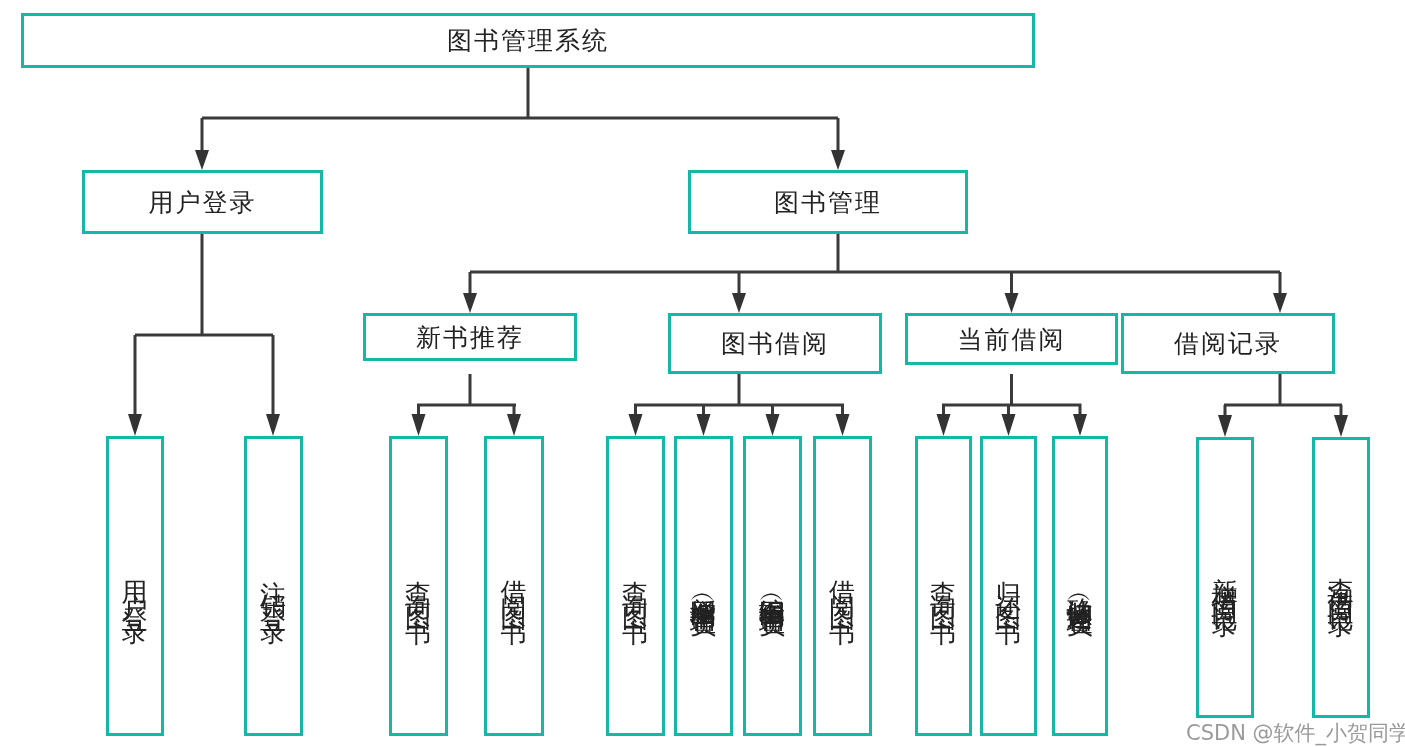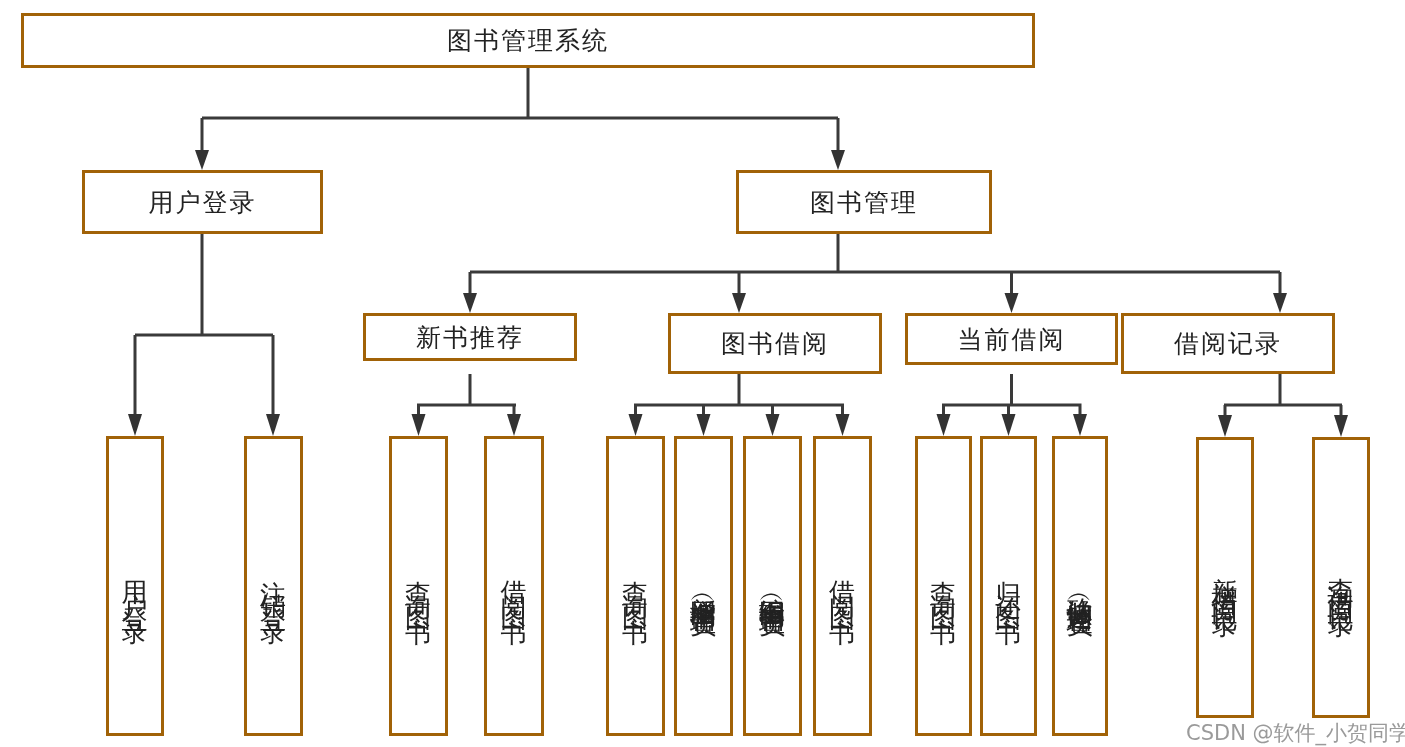--- a/index.html
+++ b/index.html
@@ -7,21 +7,21 @@
     position: relative;
     width: 1405px;
     height: 747px;
     background: #ffffff;
     font-family: "DejaVu Sans", "Liberation Sans", sans-serif;
     overflow: hidden;
   }
   .box {
     position: absolute;
     box-sizing: border-box;
-    border: 3px solid #a16207;
+    border: 3px solid #14b8a6;
     background: #ffffff;
     display: flex;
     align-items: center;
     justify-content: center;
     color: #222222;
   }
   .box.h span {
     font-size: 25px;
     letter-spacing: 2px;
     white-space: nowrap;
@@ -102,21 +102,21 @@
     </g>
   </svg>
 
   <div class="box h" style="left:21px; top:13px; width:1014px; height:55px;">
     <span>图书管理系统</span>
   </div>
 
   <div class="box h" style="left:82px; top:170px; width:241px; height:64px;">
     <span>用户登录</span>
   </div>
-  <div class="box h" style="left:736px; top:170px; width:256px; height:64px;">
+  <div class="box h" style="left:688px; top:170px; width:280px; height:64px;">
     <span>图书管理</span>
   </div>
 
   <div class="box h" style="left:363px; top:313px; width:214px; height:48px;">
     <span>新书推荐</span>
   </div>
   <div class="box h" style="left:632px; top:313px; width:214px; height:61px;margin-left:36px;">
     <span>图书借阅</span>
   </div>
   <div class="box h" style="left:905px; top:313px; width:213px; height:52px;">

